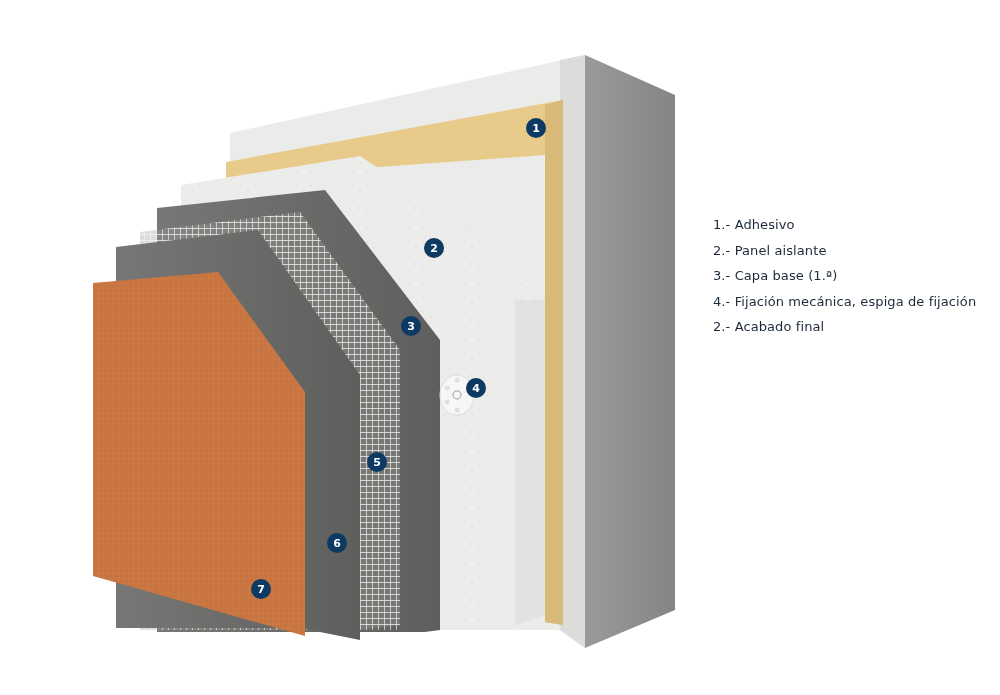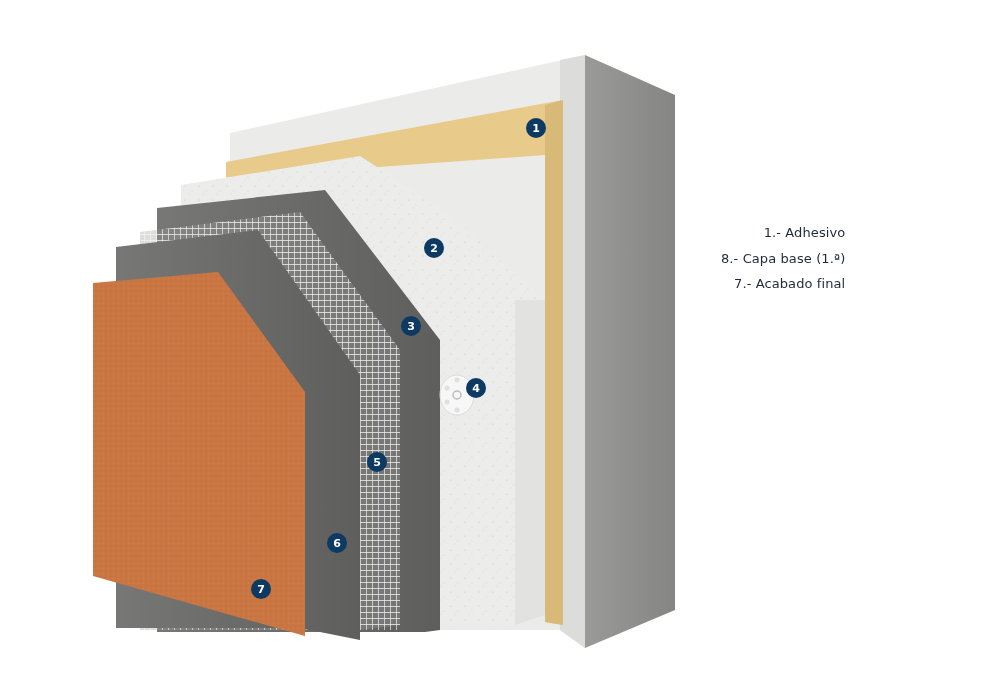--- a/index.html
+++ b/index.html
@@ -1,18 +1,18 @@
 <!DOCTYPE html>
 <html><head>
   <meta charset="utf-8">
   <style>
     html, body { margin: 0; padding: 0; background: #ffffff; }
     body { width: 1000px; height: 695px; position: relative; overflow: hidden; font-family: "DejaVu Sans", sans-serif; }
     svg.diagram { position: absolute; left: 0; top: 0; }
-    .legend { position: absolute; left: 705px; top: 204px; margin: 16px; padding: 0; list-style: none; text-align: right; }
+    .legend { position: absolute; left: 705px; top: 204px; margin: 8px; padding: 0; list-style: none; }
     .legend li { height: 25.5px; line-height: 25.5px; font-size: 13px; color: #1e2a3a; letter-spacing: 0.1px; white-space: nowrap; }
     .badge-text { font-family: "DejaVu Sans", sans-serif; font-size: 11px; font-weight: bold; fill: #ffffff; }
   </style>
 </head>
 <body>
 
 <svg class="diagram" width="1000" height="695" viewBox="0 0 1000 695">
   <defs>
     <pattern id="meshPat" width="6" height="6" patternUnits="userSpaceOnUse">
       <rect width="6" height="6" fill="none"></rect>
@@ -106,15 +106,17 @@
       <text class="badge-text" x="337" y="547" text-anchor="middle">6</text>
     </g>
   <g>
       <circle cx="261" cy="589" r="10" fill="#0c3a62"></circle>
       <text class="badge-text" x="261" y="593" text-anchor="middle">7</text>
     </g>
 </svg>
 
 <ul class="legend">
   <li>1.- Adhesivo</li>
-  <li>8.- Capa base (1.ª)</li>
-  <li>7.- Acabado final</li>
+  <li>2.- Panel aislante</li>
+  <li>3.- Capa base (1.ª)</li>
+  <li>4.- Fijación mecánica, espiga de fijación</li>
+  <li>2.- Acabado final</li>
 </ul>
 
 </body></html>

